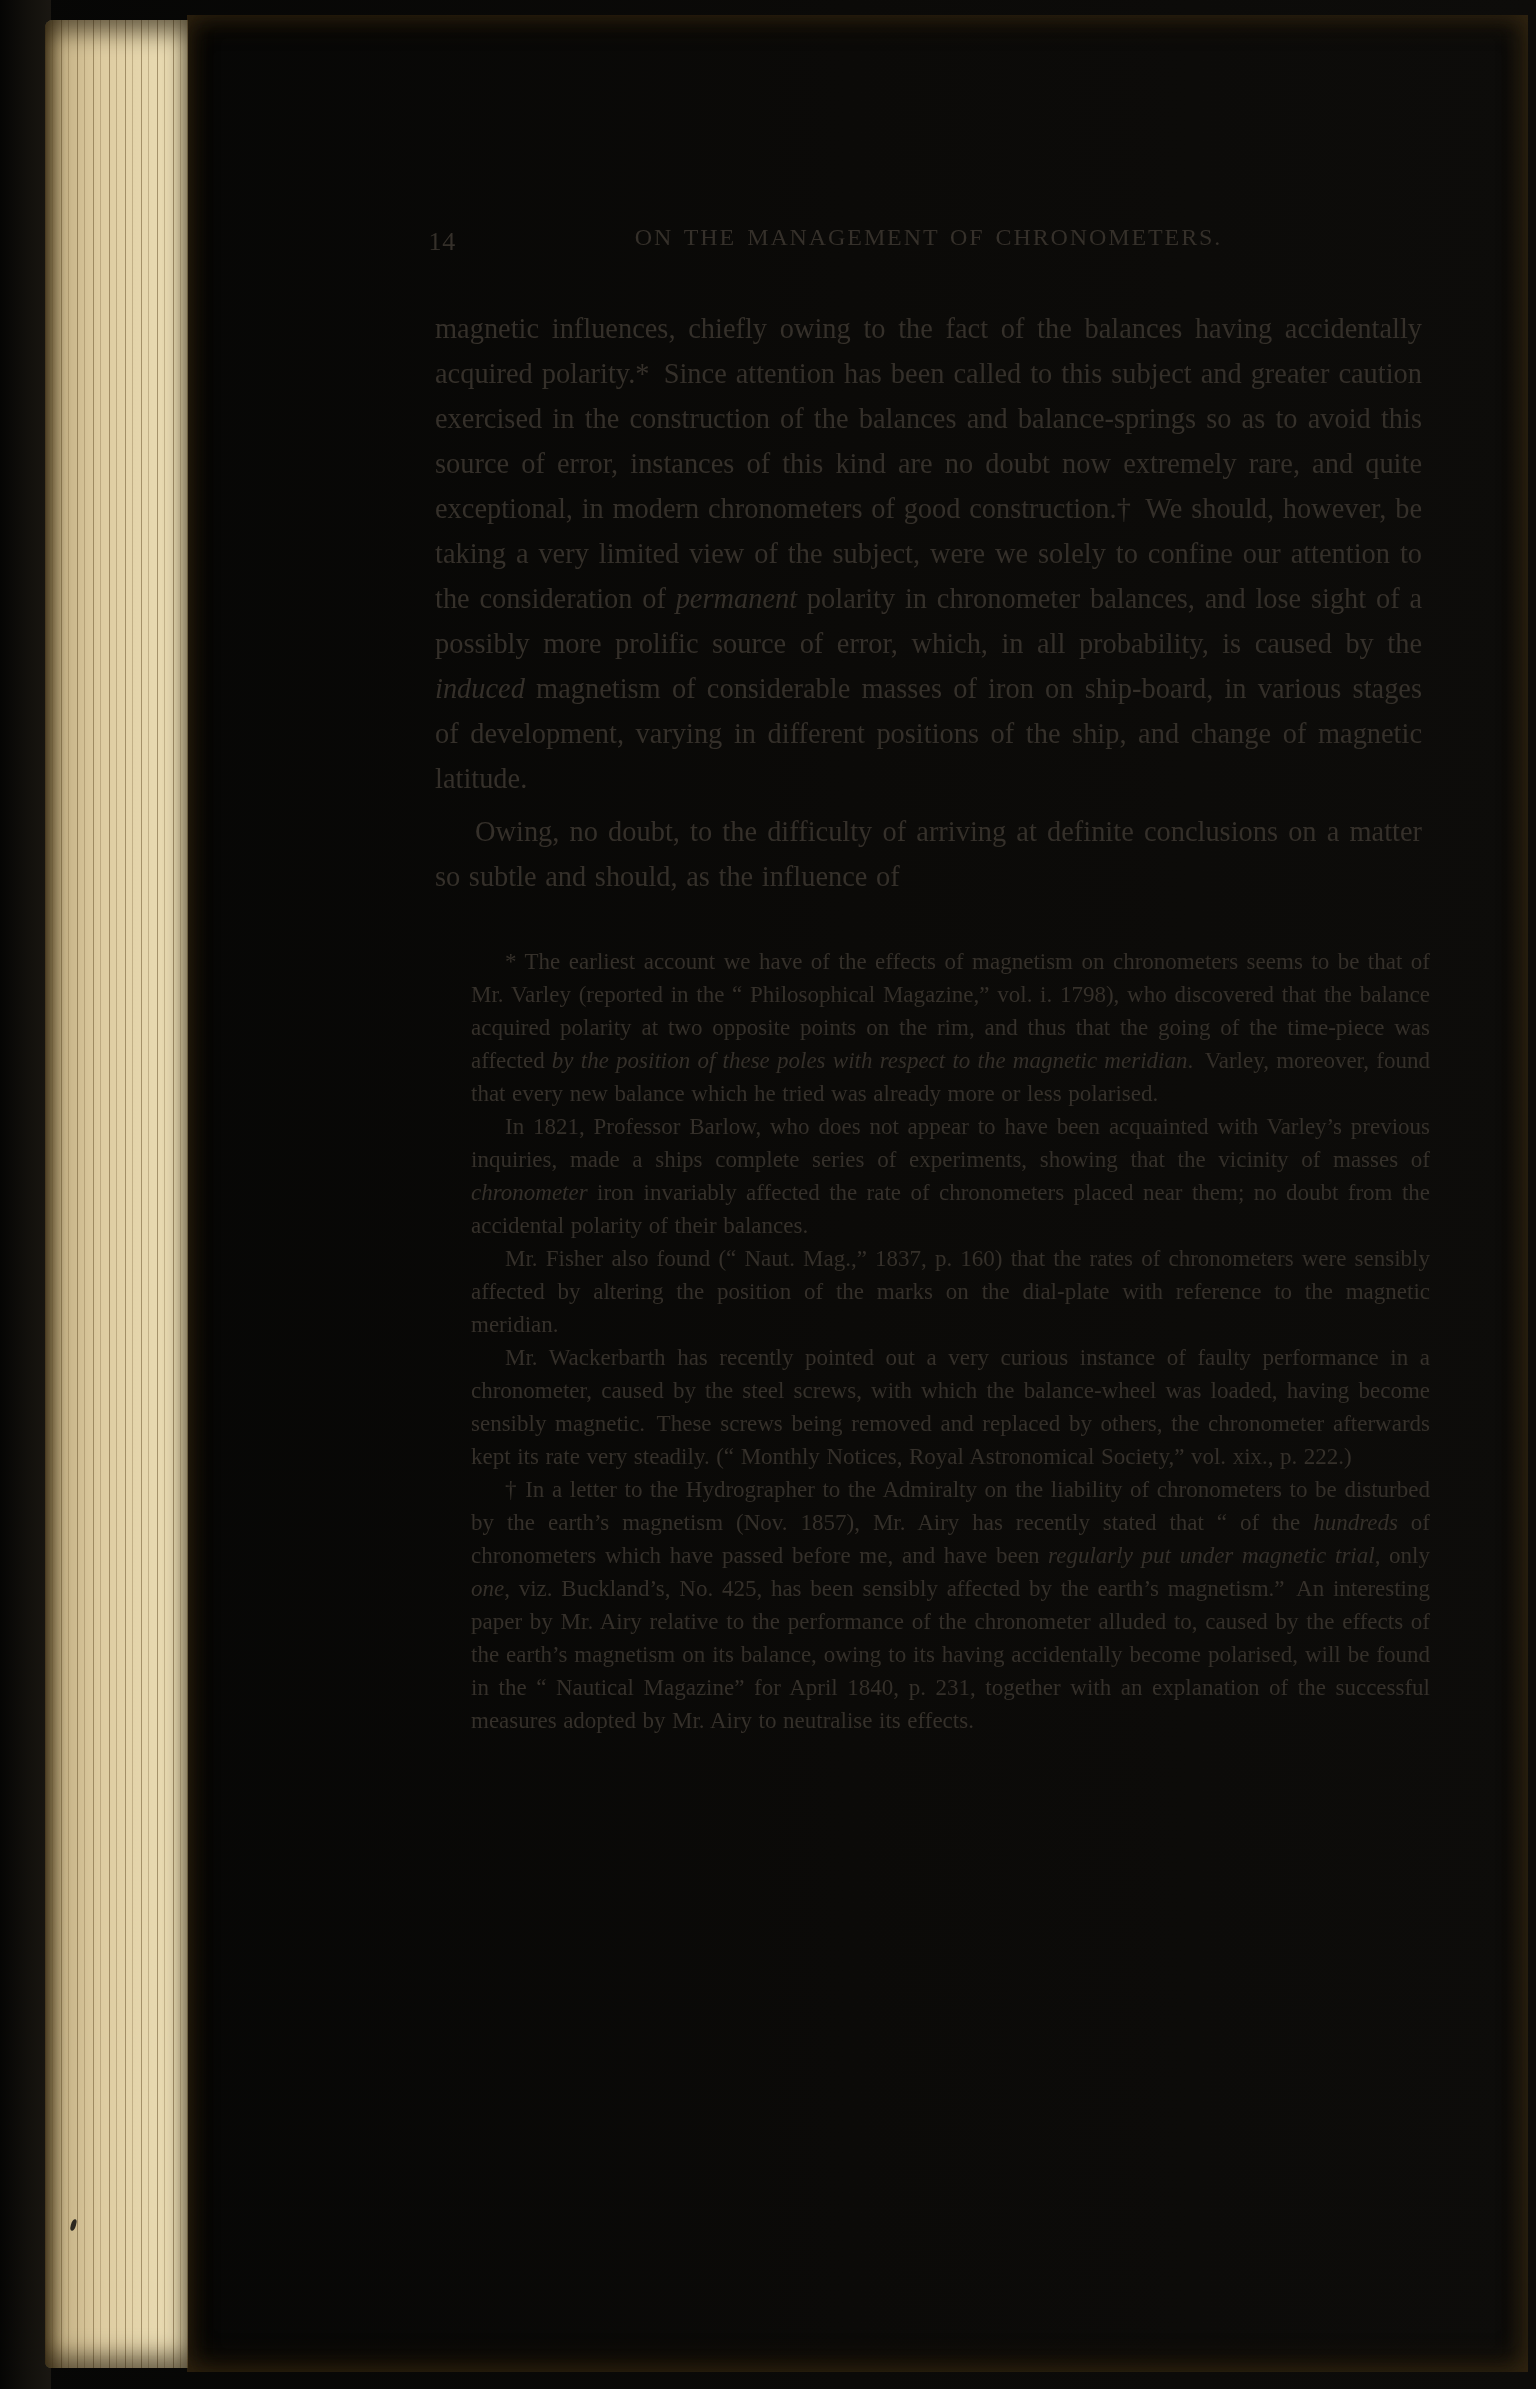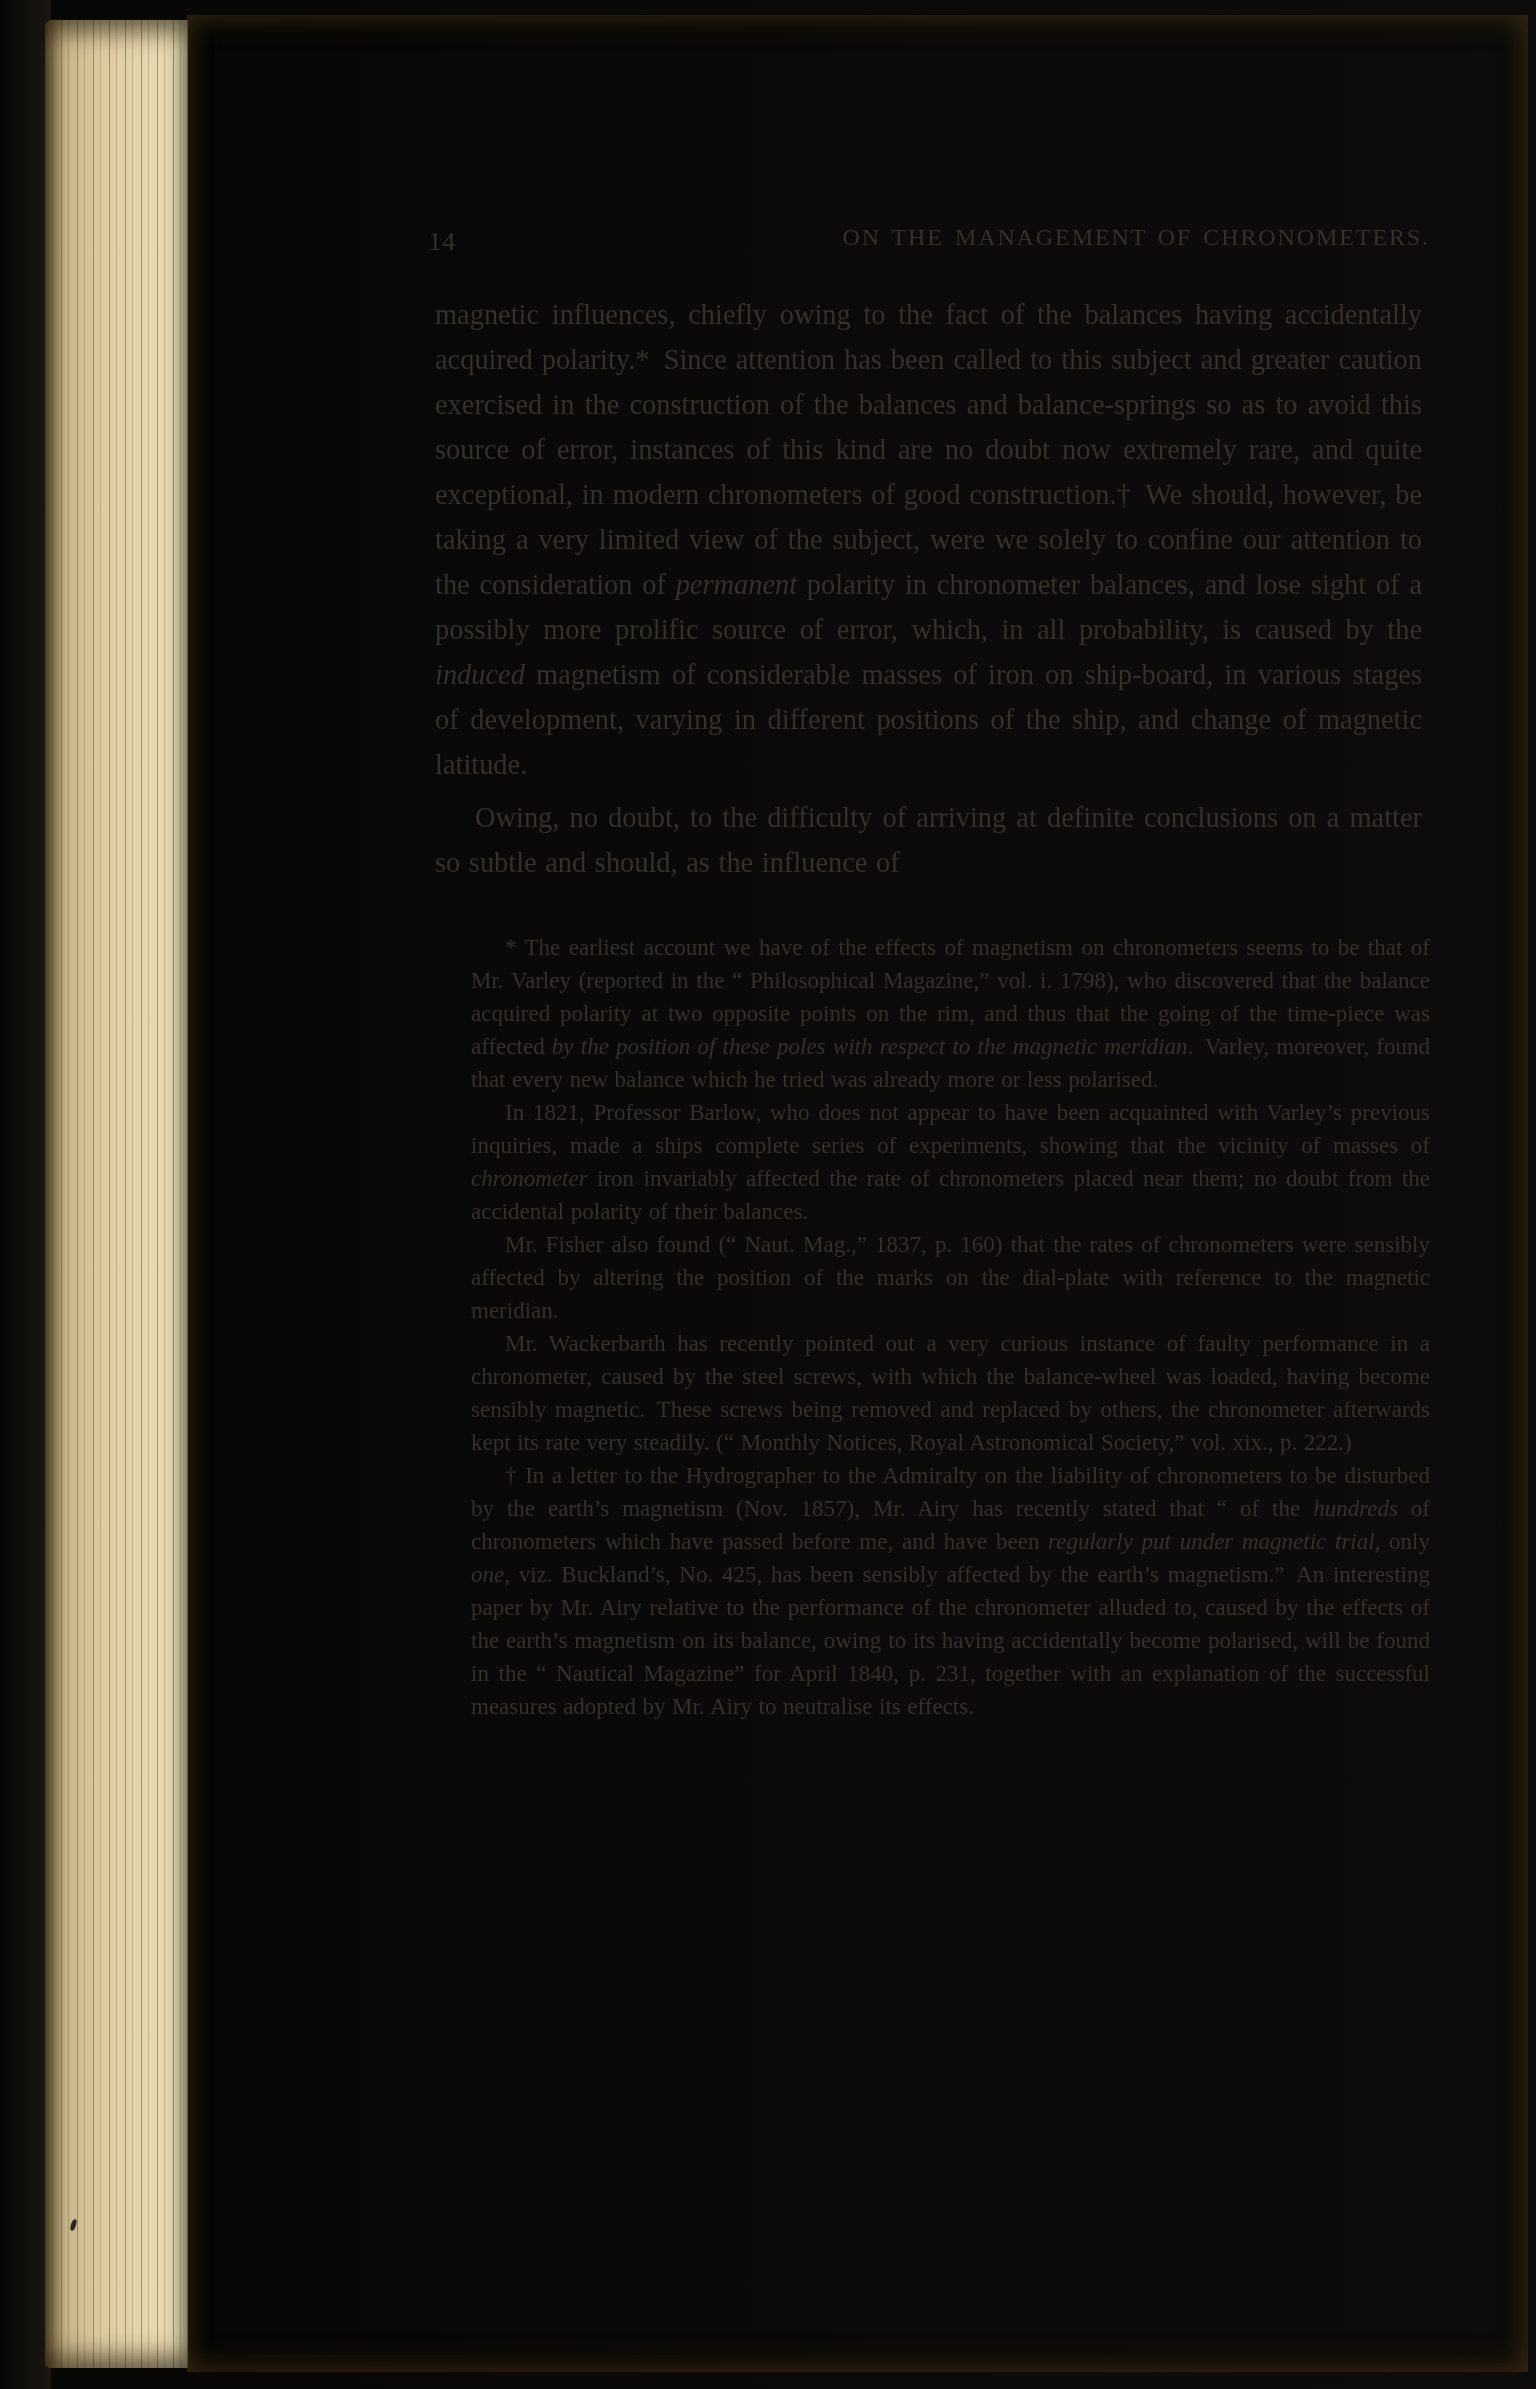--- a/index.html
+++ b/index.html
@@ -66,31 +66,31 @@
   }
   .content {
     position: absolute;
     left: 240px; top: 209px;
     width: 1003px;
     color: #35302a;
   }
   .page-header {
     position: relative;
     height: 32px;
-    margin-bottom: 36px;
+    margin-bottom: 50px;
   }
   .pnum {
     position: absolute;
     left: 1.5px; top: 2.3px;
     font-size: 26px;
     letter-spacing: 0.8px;
   }
   .rtitle {
     display: block;
-    text-align: right;
+    text-align: center;
     font-size: 24px;
     letter-spacing: 1.9px;
     word-spacing: 3.1px;
   }
   .body-text .bp {
     margin: 8px;
     font-size: 28.4px;
     line-height: 45px;
     text-align: justify;
     word-spacing: 1.5px;

